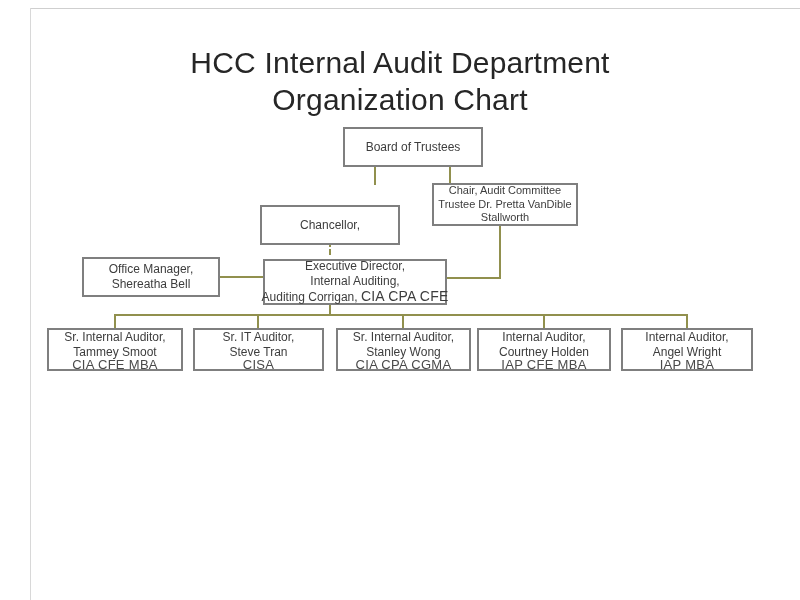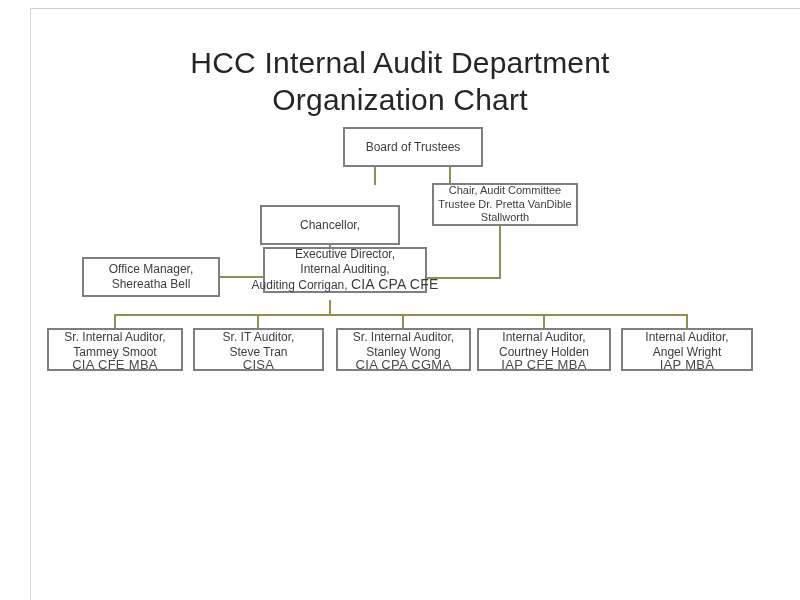--- a/index.html
+++ b/index.html
@@ -71,21 +71,21 @@
     <div class="l1">Chair, Audit Committee</div>
     <div class="l1">Trustee Dr. Pretta VanDible</div>
     <div class="l1">Stallworth</div>
   </div>
 
   <div class="node" style="left:82px;top:257px;width:138px;height:40px;">
     <div class="l1">Office Manager,</div>
     <div class="l1">Shereatha Bell</div>
   </div>
 
-  <div class="node" style="left:263px;top:247px;width:164px;height:46px;">
+  <div class="node" style="left:263px;top:259px;width:184px;height:46px;">
     <div class="l1">Executive Director,</div>
     <div class="l1">Internal Auditing,</div>
     <div class="l1"><span>Auditing Corrigan,</span>&nbsp;<span class="cred-inline">CIA CPA CFE</span></div>
   </div>
 
   <div class="node" style="left:47px;top:328px;width:136px;height:43px;">
     <div class="l1">Sr. Internal Auditor,</div>
     <div class="l1">Tammey Smoot</div>
     <div class="cred">CIA CFE MBA</div>
   </div>

